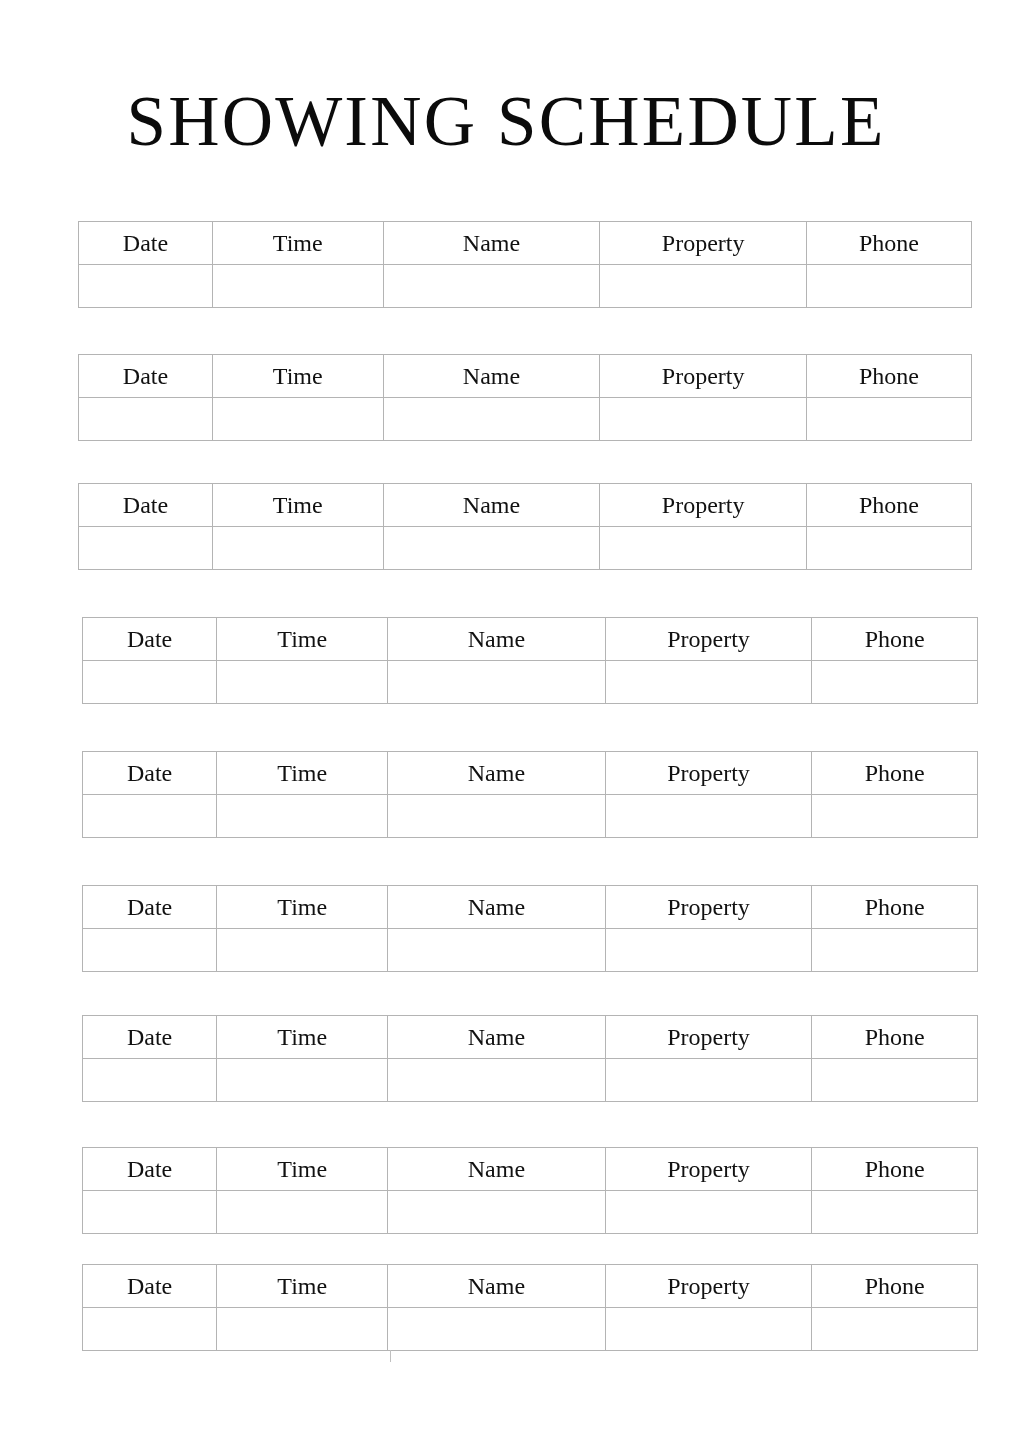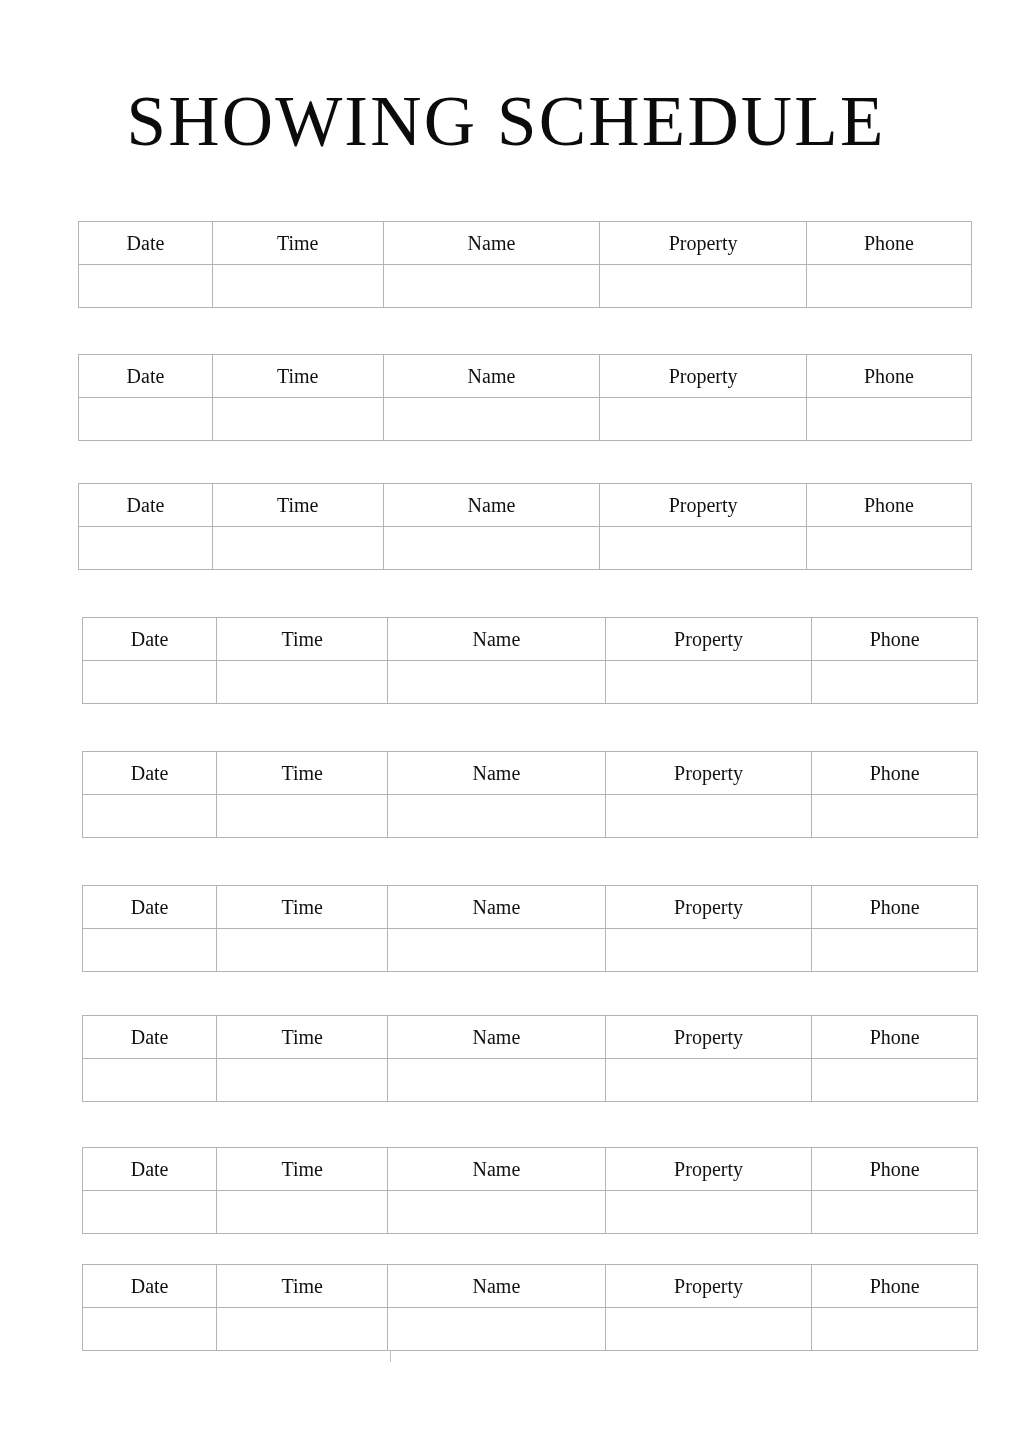--- a/index.html
+++ b/index.html
@@ -58,21 +58,21 @@
   .sched-table td {
     border: 1px solid #b4b4b4;
     padding: 0;
     margin: 0;
     background: #ffffff;
   }
 
   .sched-table thead th {
     height: 42px;
     font-weight: 400;
-    font-size: 20px;
+    font-size: 24px;
     line-height: 42px;
     text-align: center;
     vertical-align: middle;
     color: #111111;
     font-family: "Liberation Serif", "DejaVu Serif", serif;
   }
 
   .sched-table tbody td {
     height: 42px;
   }

